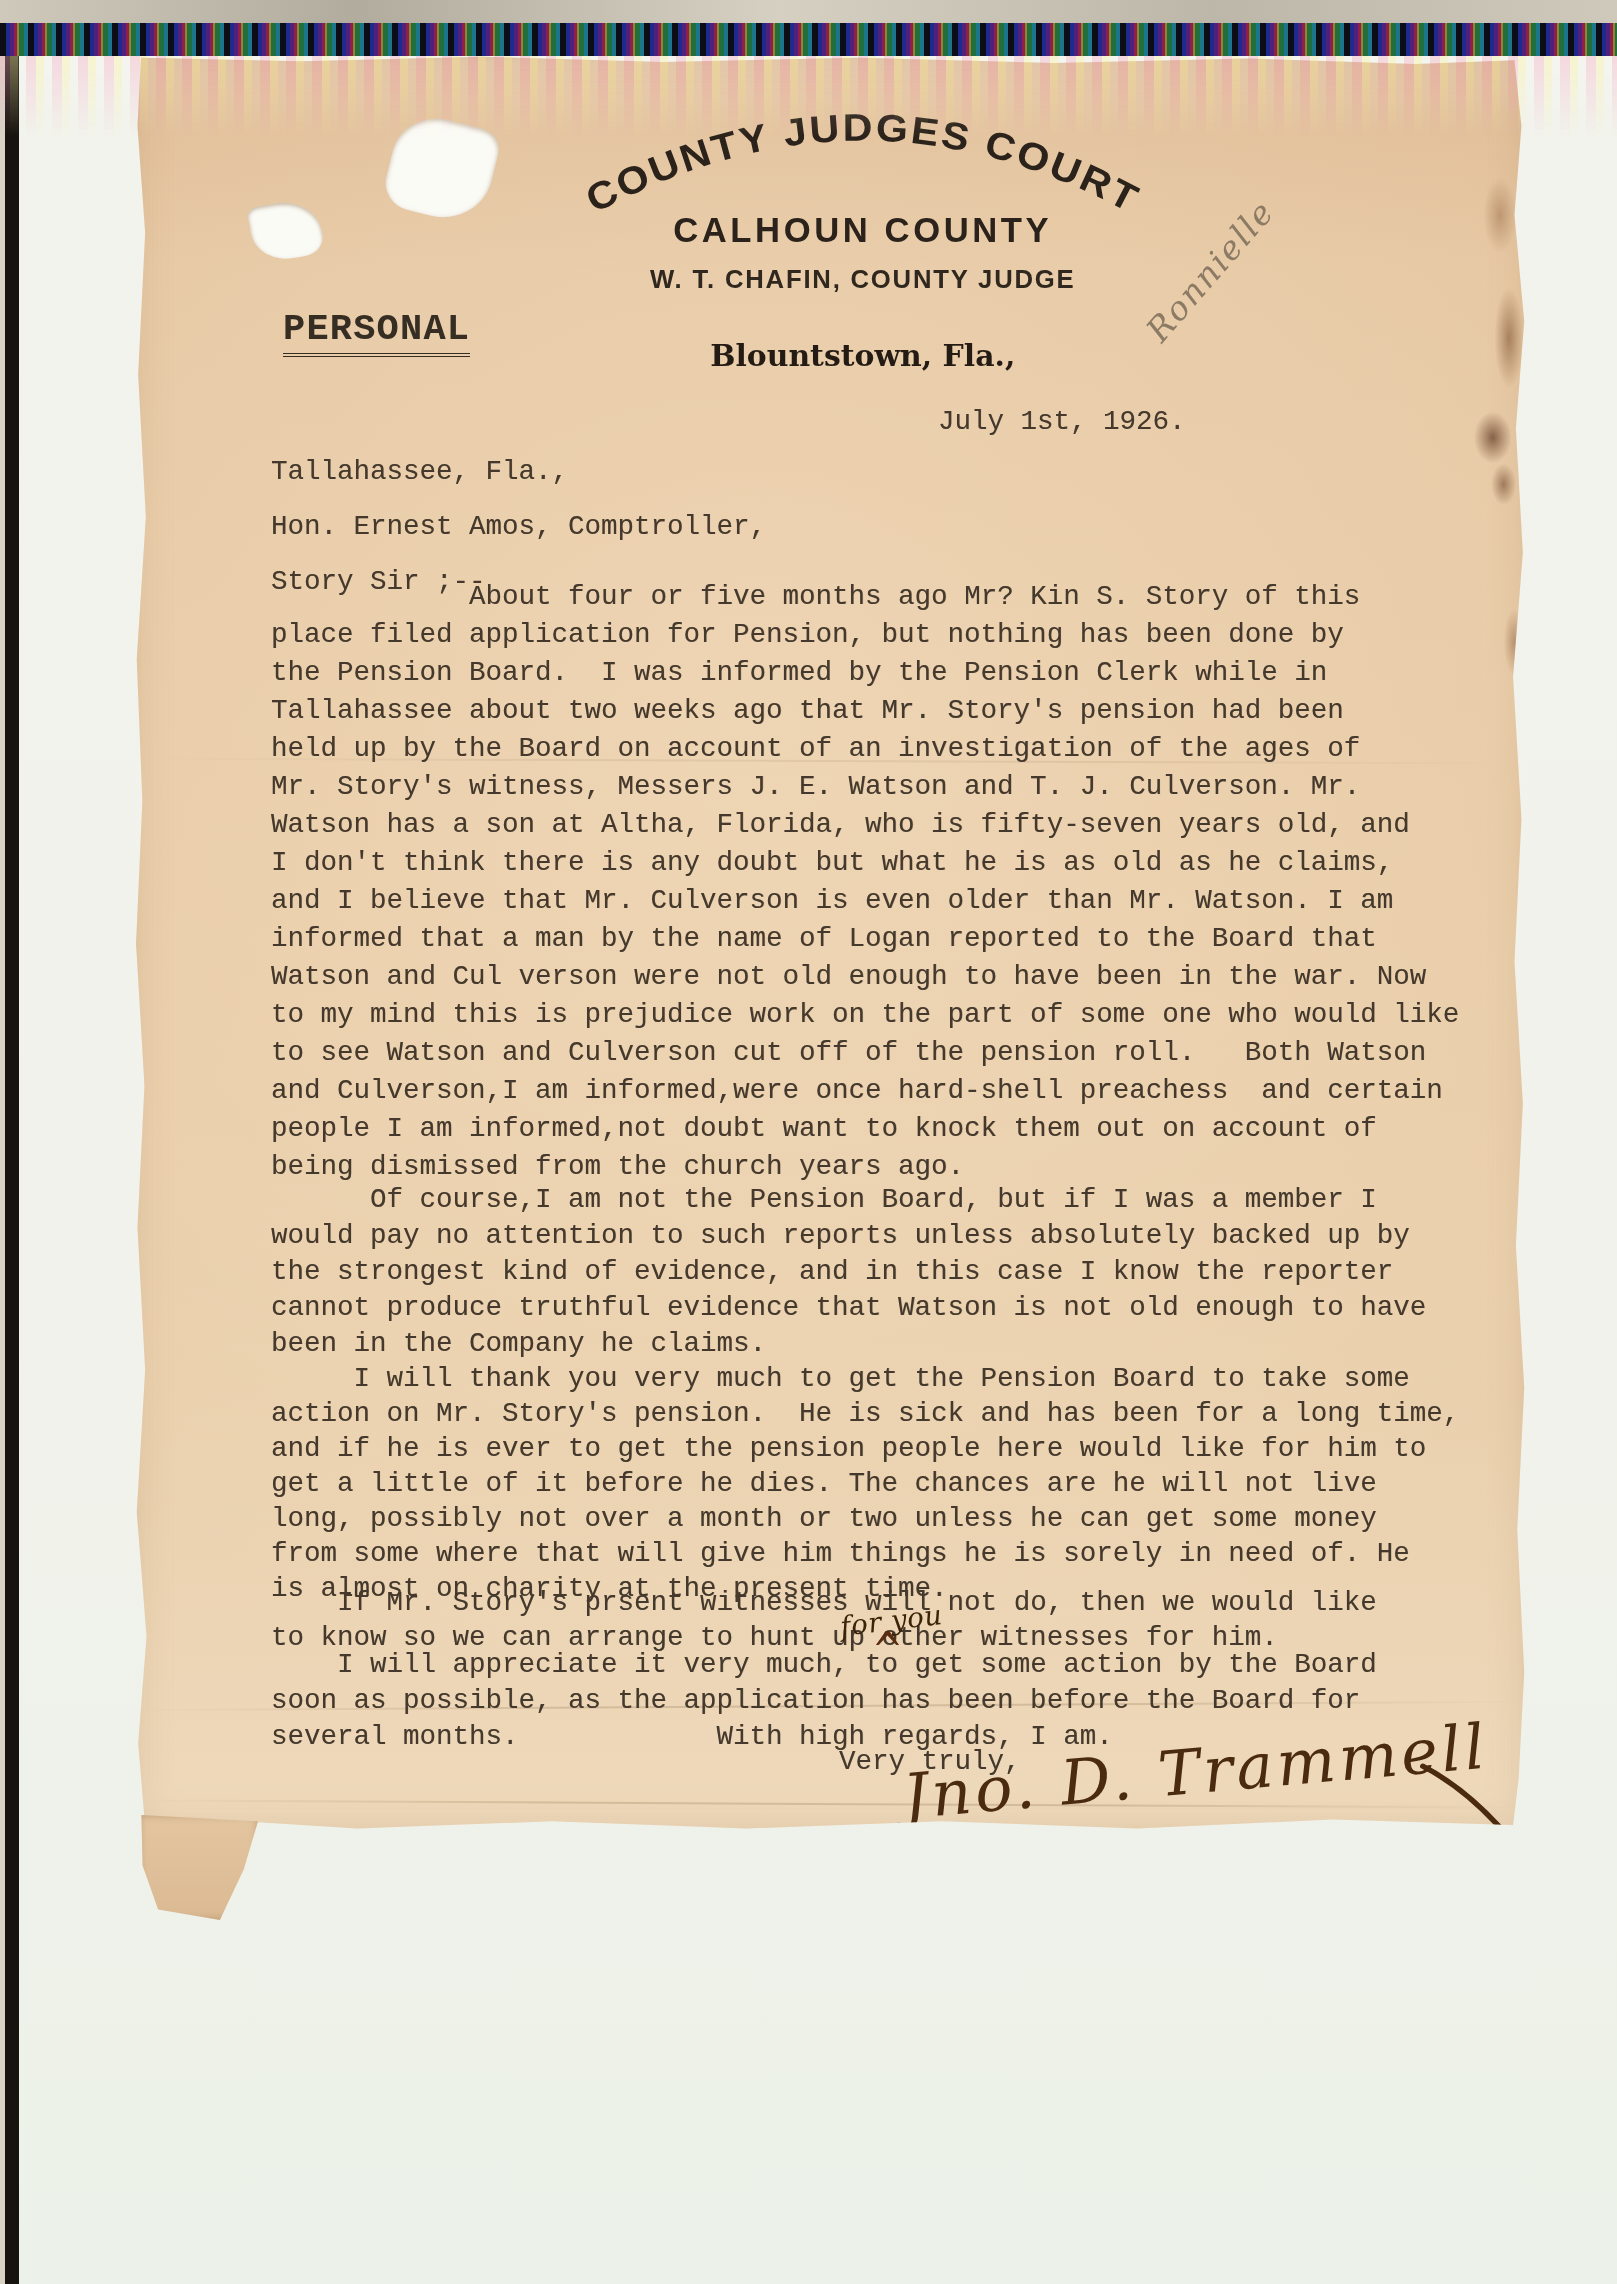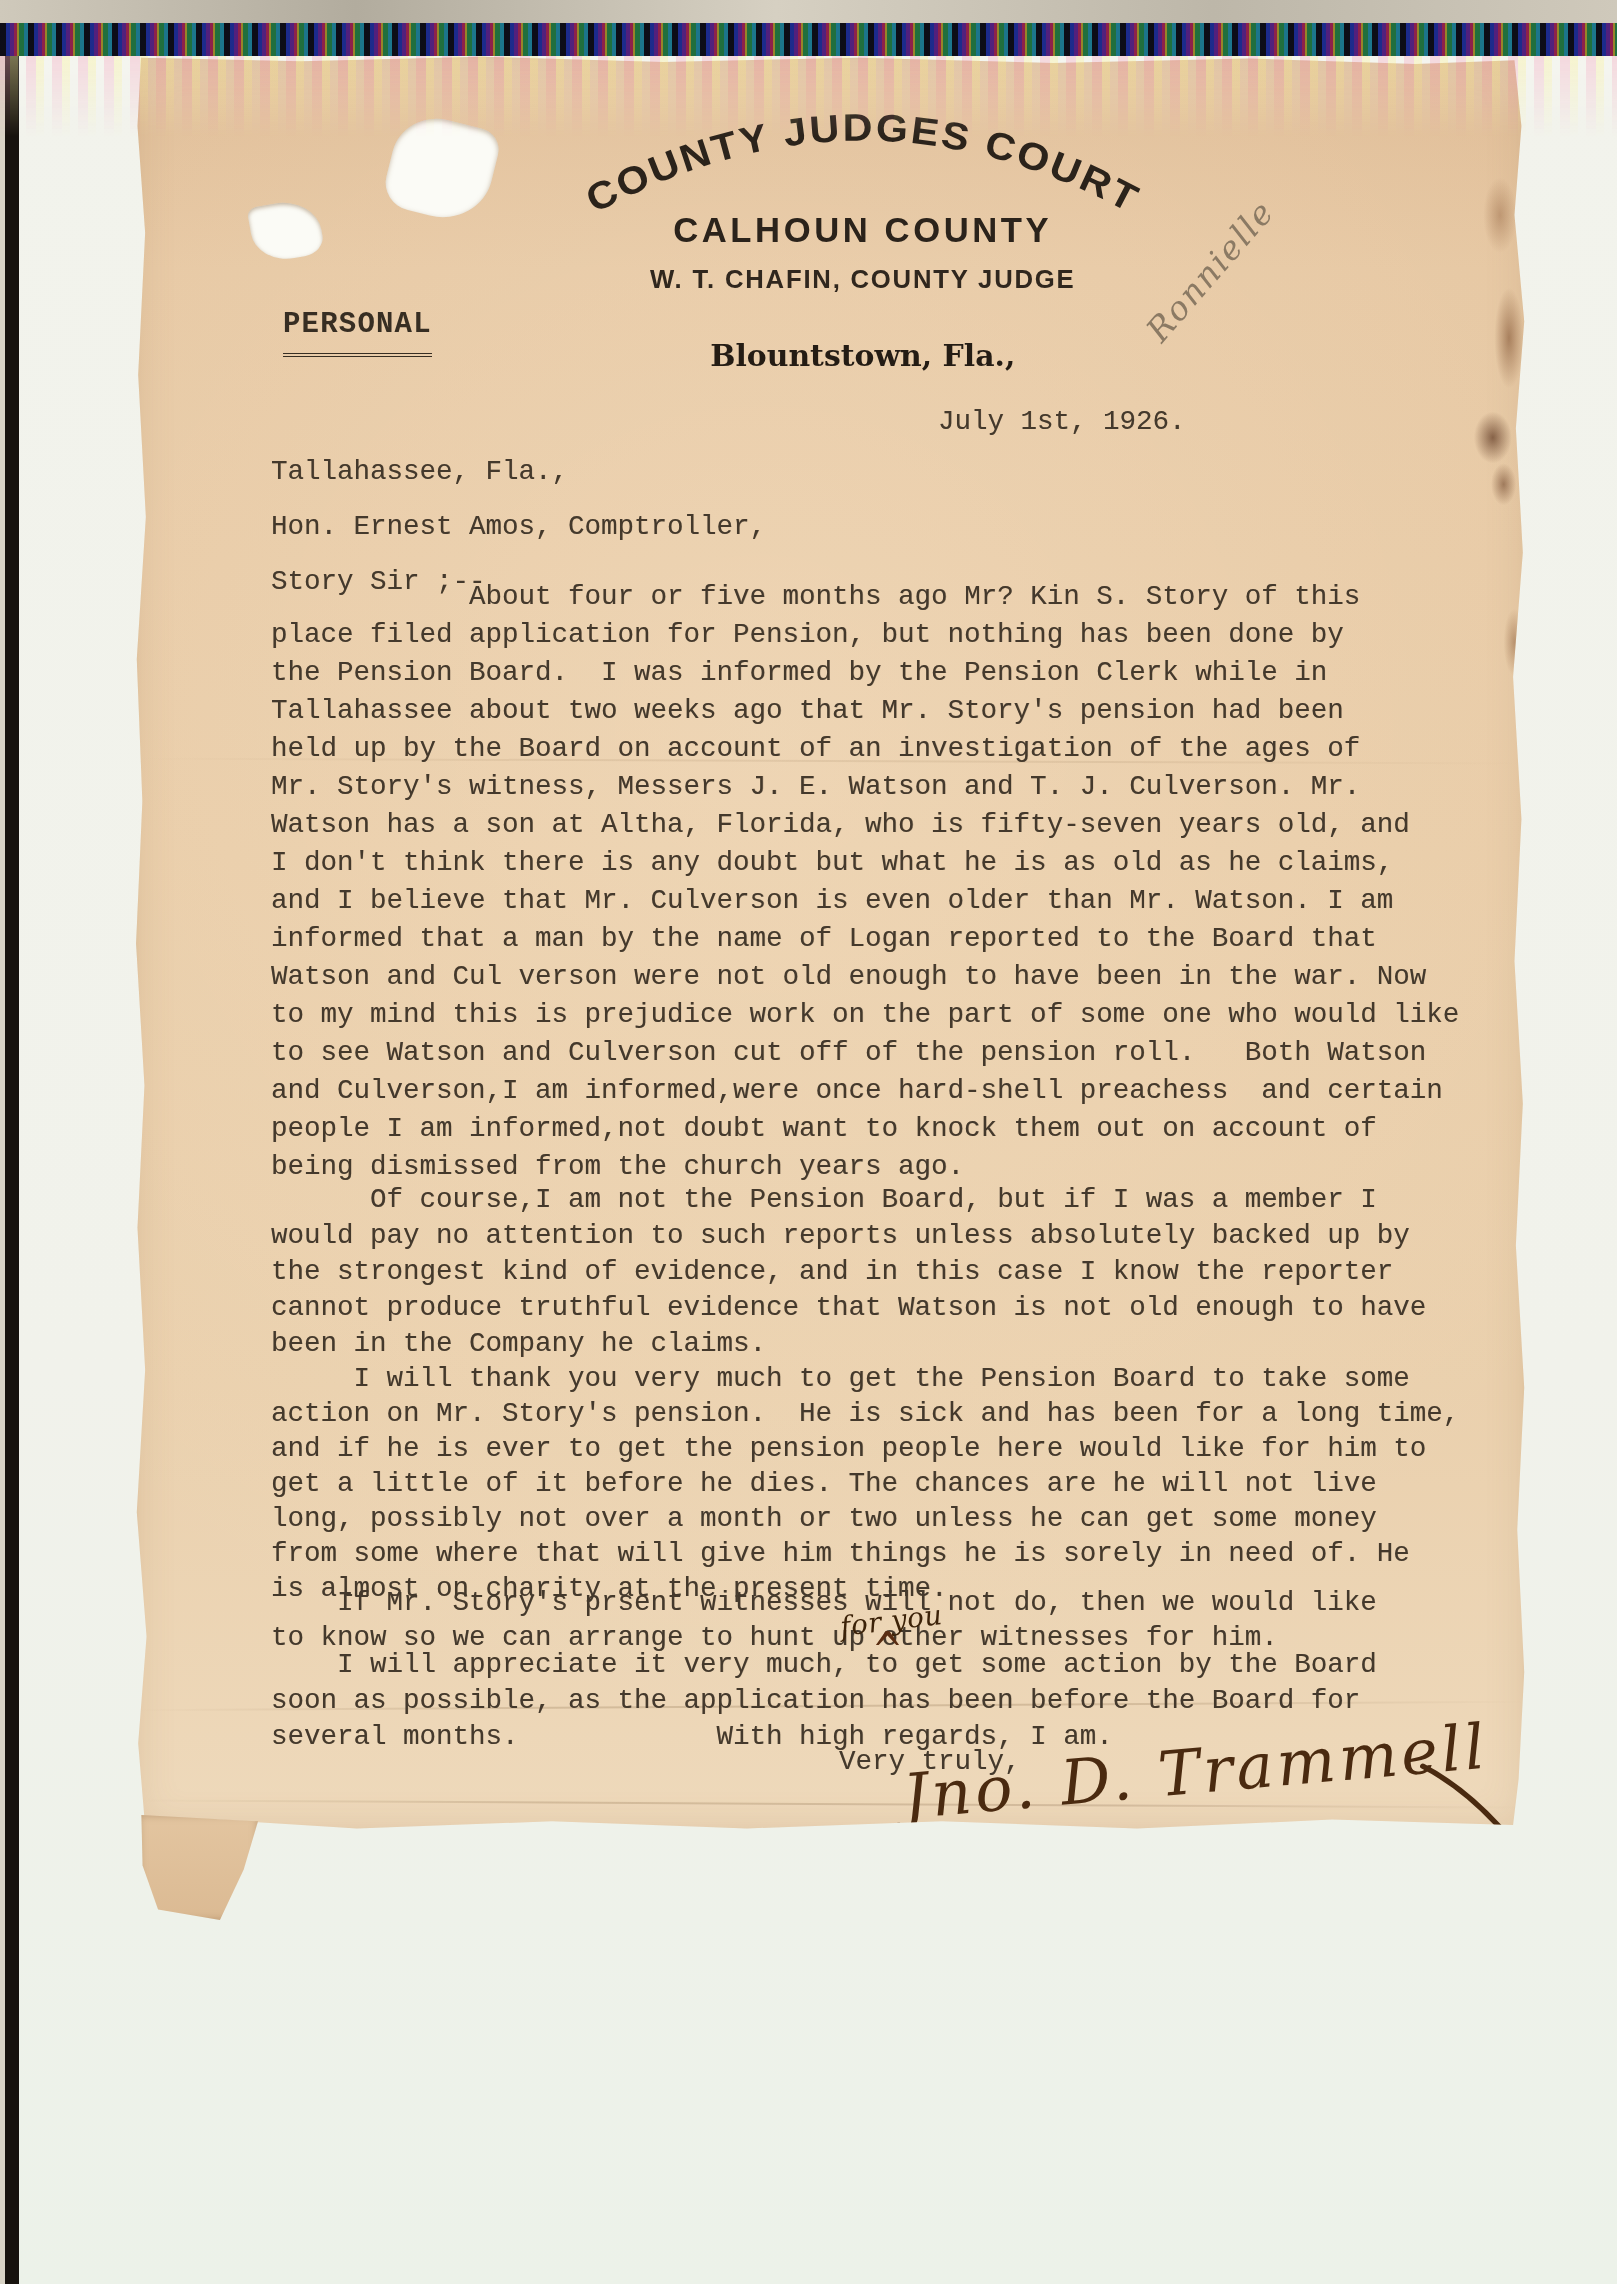--- a/index.html
+++ b/index.html
@@ -62,22 +62,22 @@
   .lh-judge   { font-family:"Liberation Sans", sans-serif; font-weight:600; font-size:43px;
                 fill:#30271e; letter-spacing:3px; text-anchor:middle; }
   .lh-city    { font-family:"DejaVu Serif", serif; font-weight:700; font-size:50px;
                 fill:#241c14; text-anchor:middle; }
 
   
   .mono { font-family:"Liberation Mono", monospace; font-size:27.5px; color:#44392c;
           text-shadow:0.3px 0.3px 0 rgba(68,57,44,.35); z-index:6;margin-top:18px; }
   .pre  { white-space:pre-wrap;font-family:Liberation Mono, monospace; }
   .personal { position:absolute; left:149px; top:253px; font-family:"Liberation Mono", monospace;
-          font-size:29px; font-weight:bold; color:#372e23; letter-spacing:1.2px;
-          border-bottom:4.2px double #372e23; padding-bottom:12px; z-index:6; }
+          font-size:37px; font-weight:bold; color:#372e23; letter-spacing:1.2px;
+          border-bottom:4.2px double #372e23; padding-bottom:3px; z-index:6; }
   .date    { position:absolute; left:804px; top:333px; }
   .address { position:absolute; left:137px; top:380px; line-height:37px; }
   .para { position:absolute; left:137px; width:1249px; }
   .p1 { top:505px;  line-height:38px; }
   .p2 { top:1109px; line-height:36px; }
   .p3 { top:1288px; line-height:35px; }
   .p4 { top:1512px; line-height:35px; }
   .p5 { top:1574px; line-height:36px; }
   .closing { position:absolute; left:705px; top:1673px; }
 

